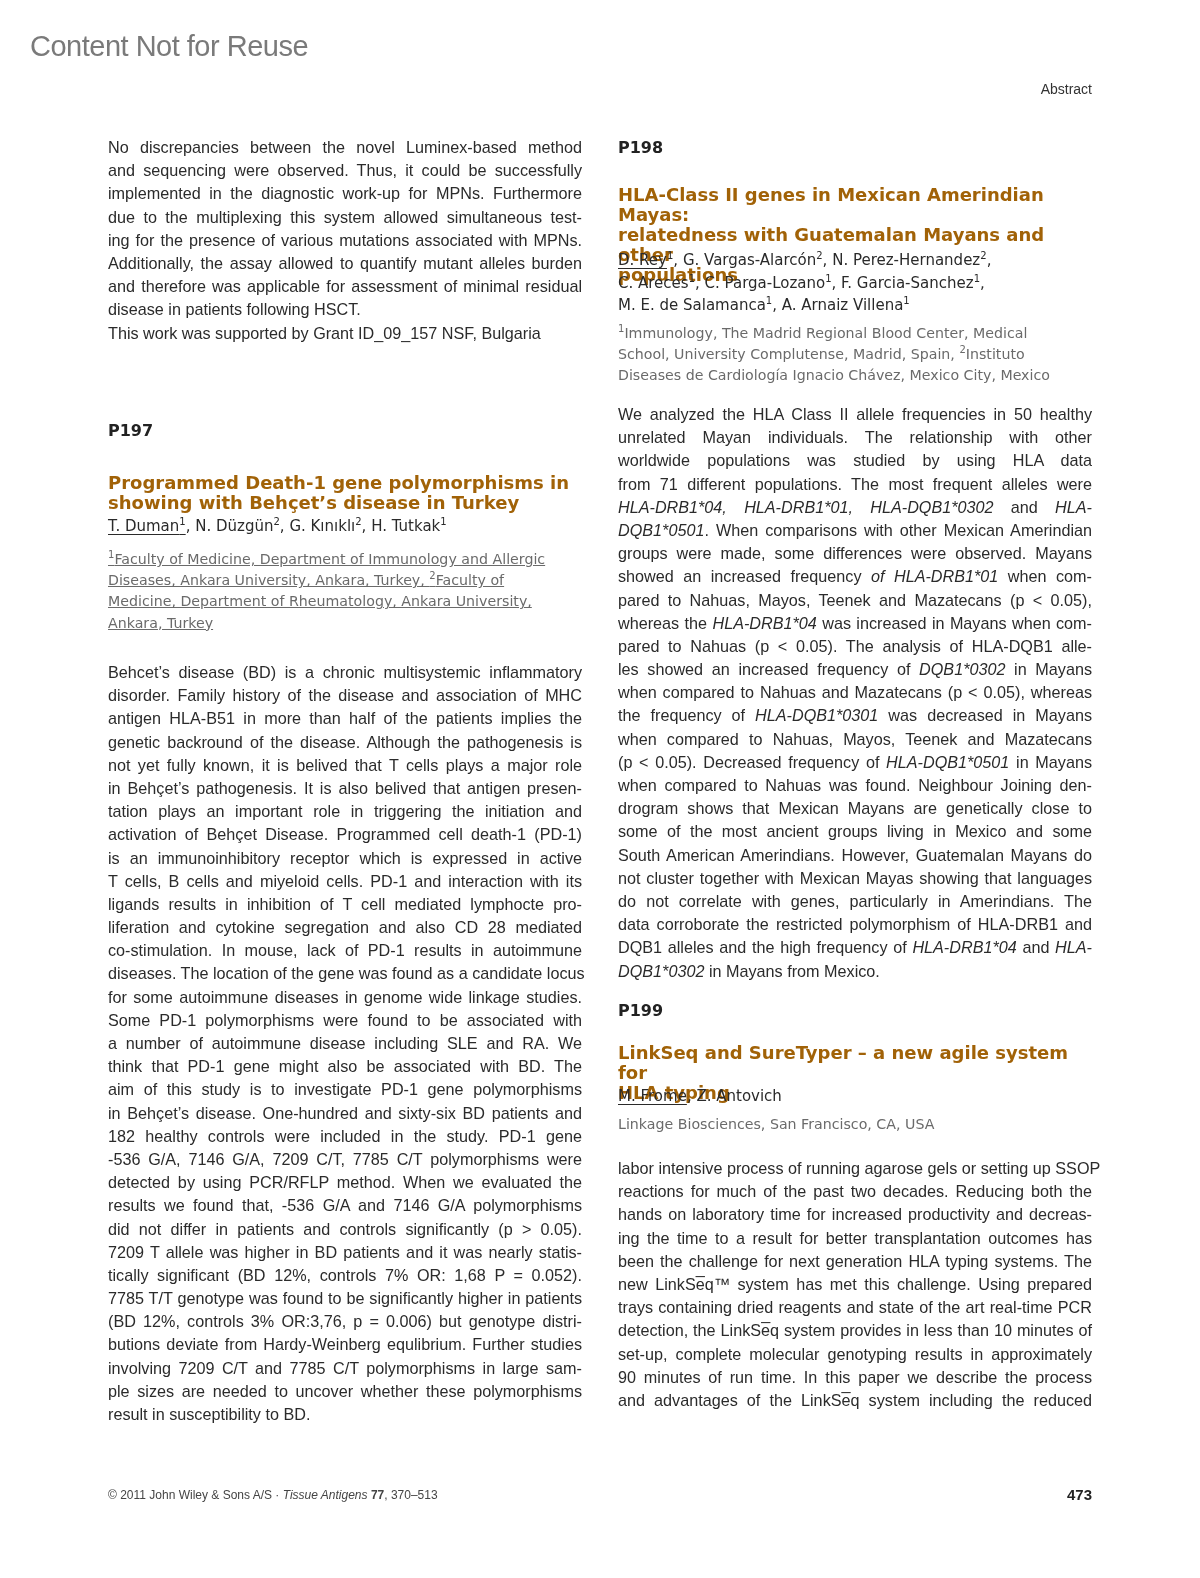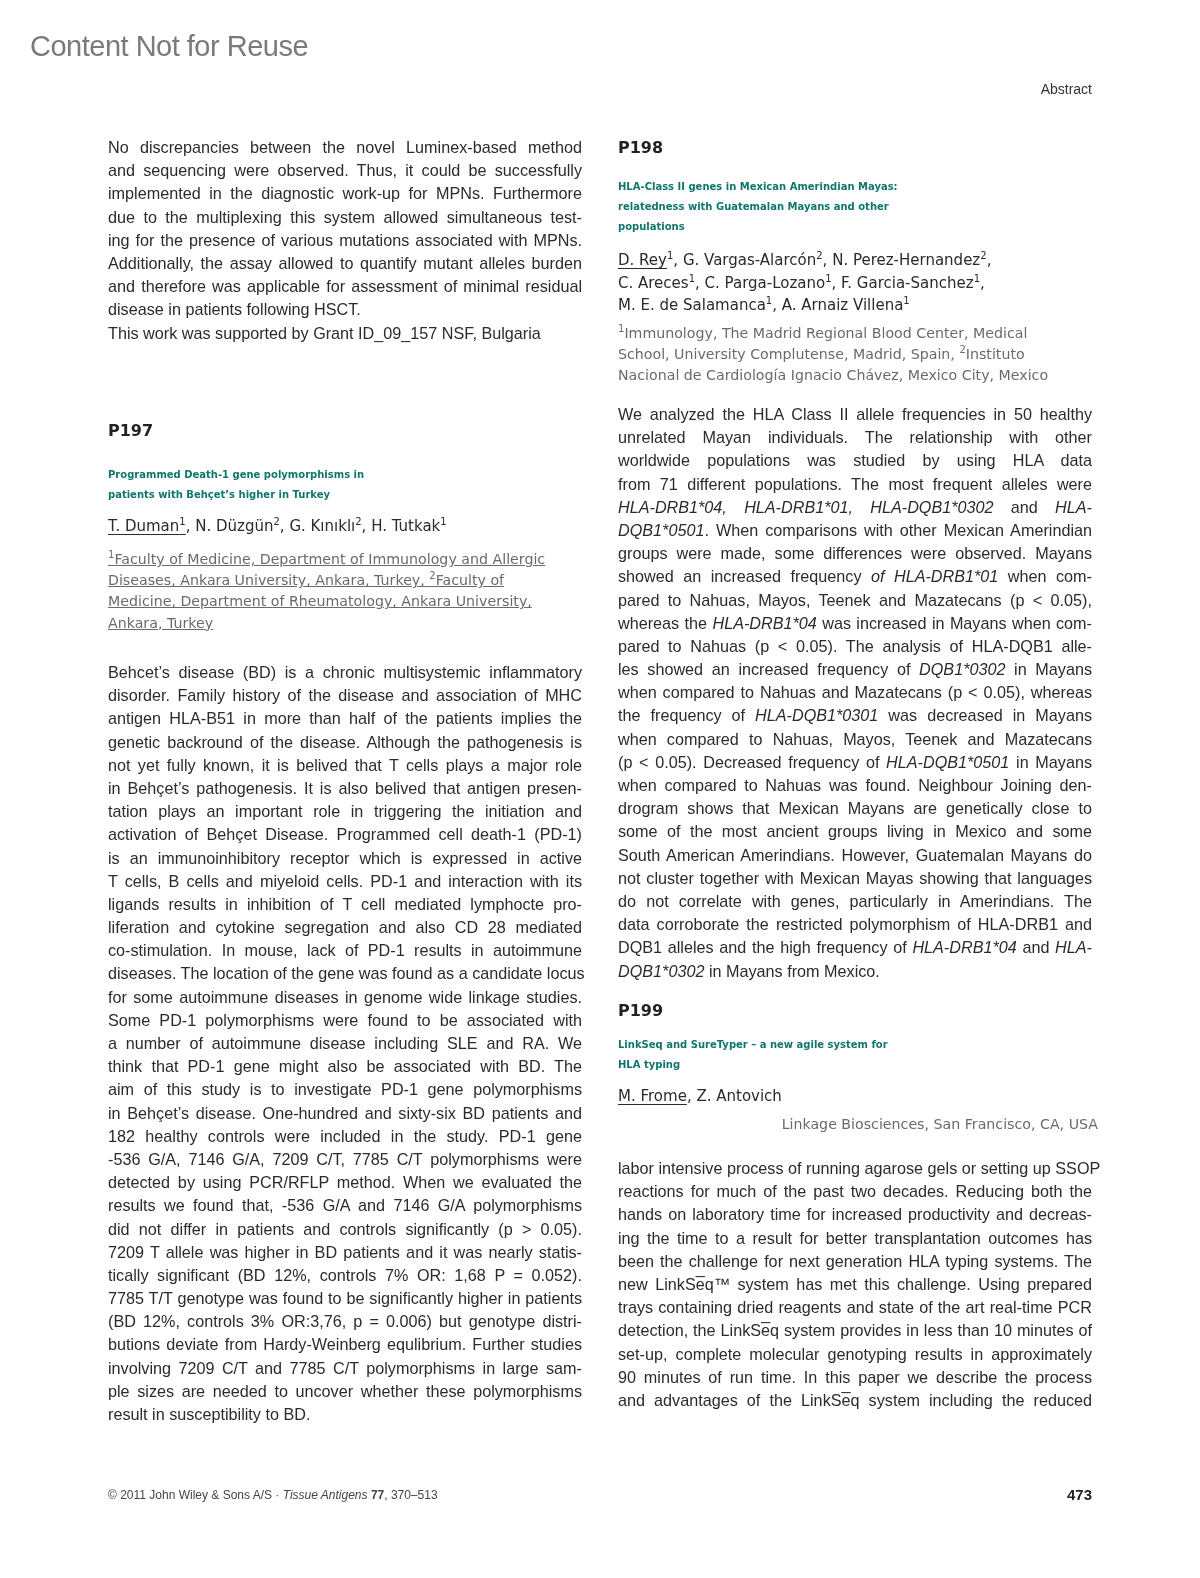--- a/index.html
+++ b/index.html
@@ -21,21 +21,21 @@
     line-height: 23.2px;
   }
   .serif .ln { display: block; text-align: justify; text-align-last: justify; white-space: nowrap; height: 23.2px; }
   .serif .ln.last { text-align-last: left; }
   .pid {
     position: absolute; font-family: "DejaVu Sans", sans-serif; font-weight: bold;
     font-size: 16px; color: #222;
   }
   .title {
     position: absolute; font-family: "DejaVu Sans", sans-serif; font-weight: bold;
-    font-size: 10px; line-height: 20px; color: #0f766e; width: 480px;
+    font-size: 18px; line-height: 20px; color: #a16207; width: 480px; margin-top: 8px;
   }
   .authors {
     position: absolute; font-family: "DejaVu Sans", sans-serif; font-size: 15px;
     line-height: 22.5px; color: #2a2a2a; width: 490px;
   }
   .authors .presenting { text-decoration: underline; text-underline-offset: 3px; }
   .authors sup, .affil sup { font-size: 10px; vertical-align: 6px; line-height: 0; }
   .affil {
     position: absolute; font-family: "DejaVu Sans", sans-serif; font-size: 14.2px;
     line-height: 21.2px; color: #6a6a6a; width: 480px;
@@ -66,21 +66,21 @@
   <span class="ln">ing for the presence of various mutations associated with MPNs.</span>
   <span class="ln">Additionally, the assay allowed to quantify mutant alleles burden</span>
   <span class="ln">and therefore was applicable for assessment of minimal residual</span>
   <span class="ln last">disease in patients following HSCT.</span>
   <span class="ln last">This work was supported by Grant ID_09_157 NSF, Bulgaria</span>
 </div>
 
 <div class="pid" style="left:108px; top:421px;">P197</div>
 <div class="title" style="left:108px; top:465px;">
   <div>Programmed Death-1 gene polymorphisms in</div>
-  <div>patients with Behçet’s higher in Turkey</div>
+  <div>showing with Behçet’s disease in Turkey</div>
 </div>
 <div class="authors" style="left:108px; top:515px;">
   <span class="presenting"><span>T. Duman</span><sup>1</sup></span>,
   <span><span>N. Düzgün</span><sup>2</sup></span>,
   <span><span>G. Kınıklı</span><sup>2</sup></span>,
   <span><span>H. Tutkak</span><sup>1</sup></span>
 </div>
 <div class="affil" style="left:108px; top:549px;text-decoration:underline;">
   <div><sup>1</sup><span>Faculty of Medicine, Department of Immunology and Allergic</span></div>
   <div><span>Diseases, Ankara University, Ankara, Turkey, </span><sup>2</sup><span>Faculty of</span></div>
@@ -131,21 +131,21 @@
   <div>populations</div>
 </div>
 <div id="p198-authors" class="authors" style="left:618px; top:249px;">
     <div><span><span class="presenting">D. Rey</span><sup>1</sup></span>, <span><span>G. Vargas-Alarcón</span><sup>2</sup></span>, <span><span>N. Perez-Hernandez</span><sup>2</sup></span>, </div>
     <div><span><span>C. Areces</span><sup>1</sup></span>, <span><span>C. Parga-Lozano</span><sup>1</sup></span>, <span><span>F. Garcia-Sanchez</span><sup>1</sup></span>, </div>
     <div><span><span>M. E. de Salamanca</span><sup>1</sup></span>, <span><span>A. Arnaiz Villena</span><sup>1</sup></span></div>
   </div>
 <div class="affil" style="left:618px; top:323px;">
   <div><sup>1</sup><span>Immunology, The Madrid Regional Blood Center, Medical</span></div>
   <div><span>School, University Complutense, Madrid, Spain, </span><sup>2</sup><span>Instituto</span></div>
-  <div>Nacional de Cardiología Ignacio Chávez, Mexico City, Mexico</div>
+  <div>Diseases de Cardiología Ignacio Chávez, Mexico City, Mexico</div>
 </div>
 <div id="p198-body" class="col col-right serif" style="top:403px;">
     <span class="ln"><span>We analyzed the HLA Class II allele frequencies in 50 healthy</span></span>
     <span class="ln"><span>unrelated Mayan individuals. The relationship with other</span></span>
     <span class="ln"><span>worldwide populations was studied by using HLA data</span></span>
     <span class="ln"><span>from 71 different populations. The most frequent alleles were</span></span>
     <span class="ln"><i>HLA-DRB1*04, HLA-DRB1*01, HLA-DQB1*0302</i><span> and </span><i>HLA-</i></span>
     <span class="ln"><i>DQB1*0501</i><span>. When comparisons with other Mexican Amerindian</span></span>
     <span class="ln"><span>groups were made, some differences were observed. Mayans</span></span>
     <span class="ln"><span>showed an increased frequency </span><i>of HLA-DRB1*01</i><span> when com-</span></span>
@@ -170,21 +170,21 @@
 
 <div class="pid" style="left:618px; top:1001px;">P199</div>
 <div class="title" style="left:618px; top:1035px;">
   <div>LinkSeq and SureTyper – a new agile system for</div>
   <div>HLA typing</div>
 </div>
 <div class="authors" style="left:618px; top:1085px;">
   <span class="presenting">M. Frome</span>,
   <span>Z. Antovich</span>
 </div>
-<div class="affil" style="left:618px; top:1114px;text-align:right;">Linkage Biosciences, San Francisco, CA, USA</div>
+<div class="affil" style="left:618px; top:1114px;">Linkage Biosciences, San Francisco, CA, USA</div>
 <div id="p199-body" class="col col-right serif" style="top:1157px;">
     <span class="ln">labor intensive process of running agarose gels or setting up SSOP</span>
     <span class="ln">reactions for much of the past two decades. Reducing both the</span>
     <span class="ln">hands on laboratory time for increased productivity and decreas-</span>
     <span class="ln">ing the time to a result for better transplantation outcomes has</span>
     <span class="ln">been the challenge for next generation HLA typing systems. The</span>
     <span class="ln">new LinkSe̅q™ system has met this challenge. Using prepared</span>
     <span class="ln">trays containing dried reagents and state of the art real-time PCR</span>
     <span class="ln">detection, the LinkSe̅q system provides in less than 10 minutes of</span>
     <span class="ln">set-up, complete molecular genotyping results in approximately</span>

